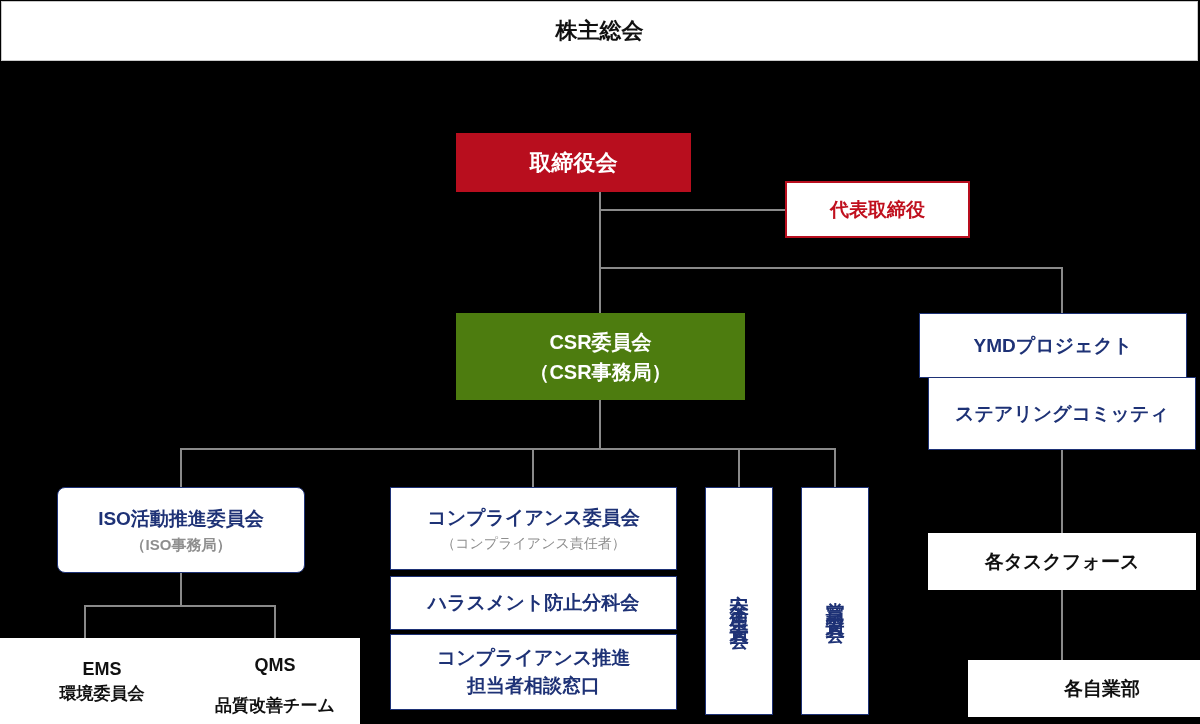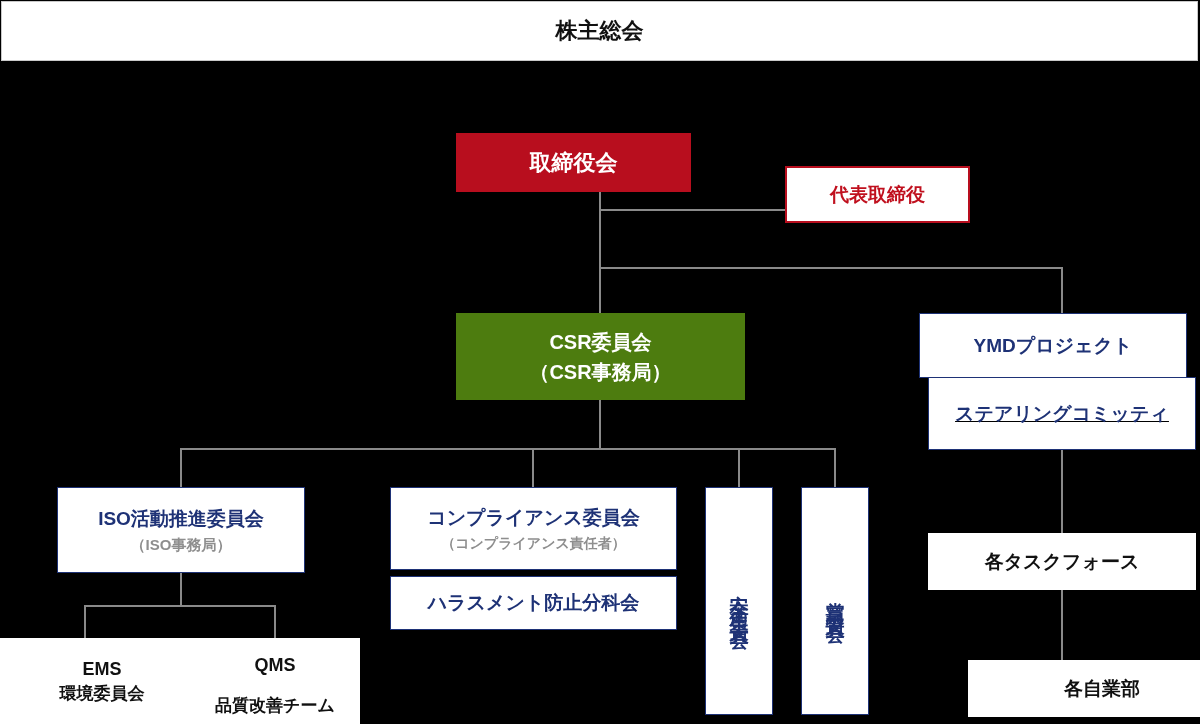--- a/index.html
+++ b/index.html
@@ -10,21 +10,21 @@
   }
   .box{
     position:absolute;background:#fff;
     display:flex;flex-direction:column;align-items:center;justify-content:center;
     text-align:center;box-sizing:border-box;
   }
   .lbl{font-weight:bold;color:#111;}
   .lg{font-size:22px;}
   .md{font-size:19px;}
   .sub{font-size:15px;font-weight:bold;color:#8e8e8e;margin-top:4px;}
-  .sub-sm{font-size:14px;font-weight:bold;color:#8e8e8e;margin-top:4px;}
+  .sub-sm{font-size:14px;font-weight:normal;color:#8e8e8e;margin-top:4px;}
   .red-box{background:#b80e1e;}
   .red-box .lbl{color:#fff;}
   .navy-box{background:#4d7c0f;}
   .navy-box .lbl{color:#fff;font-size:20px;line-height:1.5;}
   .outline-red{border:2px solid #b80e1e;}
   .outline-red .lbl{color:#c0101e;}
   .outline-navy{border:1px solid #1e3276;}
   .navy-text{color:#1e3276;}
   .vertical{writing-mode:vertical-rl;text-orientation:upright;}
   .vertical .lbl{color:#1e3276;font-size:19px;letter-spacing:6px;}
@@ -54,51 +54,55 @@
   <div class="line" style="left:1061px;top:590px;width:2px;height:70px;"></div>
 
   <div class="box" style="left:1px;top:1px;width:1197px;height:60px;border:1px solid #c9c9c9;">
     <span class="lbl lg">株主総会</span>
   </div>
 
   <div class="box red-box" style="left:456px;top:96px;width:235px;height:59px;margin-top:37px;">
     <span class="lbl lg">取締役会</span>
   </div>
 
-  <div class="box outline-red" style="left:785px;top:166px;width:185px;height:57px;">
+  <div class="box outline-red" style="left:785px;top:181px;width:185px;height:57px;">
     <span class="lbl md">代表取締役</span>
   </div>
 
   <div class="box navy-box" style="left:456px;top:313px;width:289px;height:87px;">
     <span class="lbl">CSR委員会</span>
     <span class="lbl">（CSR事務局）</span>
   </div>
 
   <div class="box outline-navy" style="left:919px;top:313px;width:268px;height:65px;">
     <span class="lbl md navy-text">YMDプロジェクト</span>
   </div>
 
-  <div class="box outline-navy" style="left:928px;top:377px;width:268px;height:73px;text-decoration:underline;">
+  <div class="box outline-navy" style="left:928px;top:377px;width:268px;height:73px;">
     <span class="lbl md navy-text">ステアリングコミッティ</span>
   </div>
 
-  <div class="box outline-navy" style="left:57px;top:487px;width:248px;height:86px;">
+  <div class="box outline-navy" style="left:57px;top:487px;width:248px;height:86px;border-radius:8px;">
     <span class="lbl md navy-text">ISO活動推進委員会</span>
     <span class="sub">（ISO事務局）</span>
   </div>
 
   <div class="box outline-navy" style="left:390px;top:487px;width:287px;height:83px;">
     <span class="lbl md navy-text">コンプライアンス委員会</span>
     <span class="sub-sm">（コンプライアンス責任者）</span>
   </div>
 
   <div class="box outline-navy" style="left:390px;top:576px;width:287px;height:54px;">
     <span class="lbl md navy-text">ハラスメント防止分科会</span>
   </div>
 
+  <div class="box outline-navy two-line" style="left:390px;top:634px;width:287px;height:76px;">
+    <span class="lbl md navy-text">コンプライアンス推進</span>
+    <span class="lbl md navy-text">担当者相談窓口</span>
+  </div>
 
   <div class="box outline-navy vertical" style="left:705px;top:487px;width:68px;height:228px;">
     <span class="lbl">安全衛生委員会</span>
   </div>
 
   <div class="box outline-navy vertical" style="left:801px;top:487px;width:68px;height:228px;">
     <span class="lbl">賞罰委員会</span>
   </div>
 
   <div class="box" style="left:928px;top:533px;width:268px;height:57px;">

